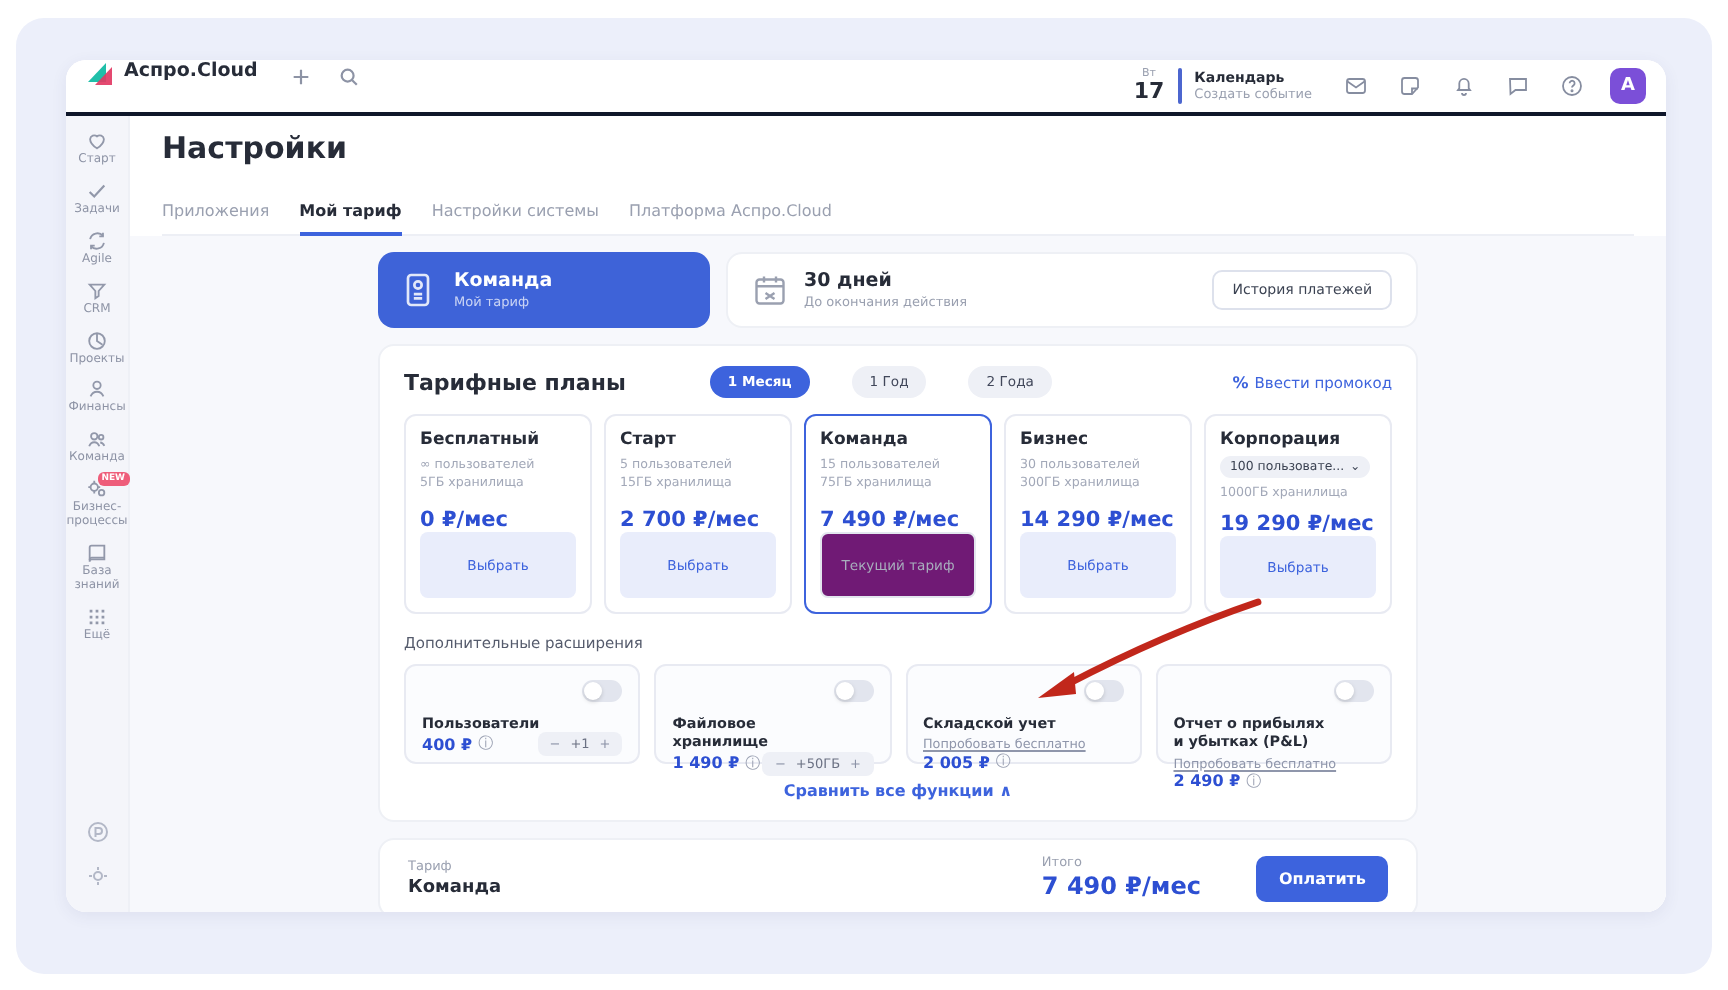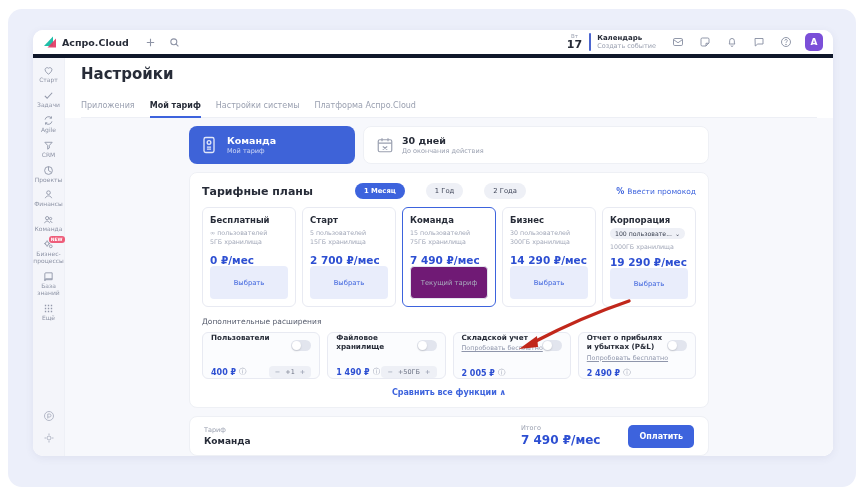--- a/index.html
+++ b/index.html
@@ -2,21 +2,21 @@
 <html><head>
 <meta charset="utf-8">
 <style>
   * { margin:0; padding:0; box-sizing:border-box; }
   html,body { width:864px; height:495px; background:#fff; font-family:"DejaVu Sans","Liberation Sans",sans-serif; }
   .stage { position:relative; width:864px; height:495px; background:#fff; overflow:hidden; }
   .window { position:absolute; left:8px; top:9px; right:8px; bottom:8px; background:#eceffa; border-radius:14px; }
   .app { position:absolute; left:33px; top:30px; width:800px; height:426px; background:#fff; border-radius:10px; box-shadow:0 2px 8px rgba(60,70,120,.08); display:flex; flex-direction:column; overflow:hidden; }
 
   
-  .app-header { height:28px; flex:0 0 28px; display:flex; align-items:center; padding:0 10px; border-bottom:4px solid #0f172a; background:#fff; }
+  .app-header { height:28px; flex:0 0 28px; display:flex; padding:0 10px; border-bottom:2px solid #0f172a; background:#fff; }
   .logo { width:14px; height:14px; margin-right:5px; }
   .brand { font-size:9.5px; font-weight:bold; color:#272c38; margin-right:14px; }
   .hbtn { width:16px; height:16px; display:flex; align-items:center; justify-content:center; color:#8d93a5; margin-right:8px; cursor:pointer; }
   .hbtn svg { width:11px; height:11px; }
   .header-right { margin-left:auto; display:flex; align-items:center; }
   .date-block { text-align:center; line-height:1; margin-right:7px; }
   .date-dow { font-size:5.5px; color:#9aa0b0; }
   .date-day { font-size:11px; font-weight:bold; color:#272c38; }
   .date-sep { width:2px; height:18px; background:#4c66cf; border-radius:1px; margin-right:6px; }
   .cal-block { line-height:1.25; margin-right:14px; }
@@ -75,21 +75,21 @@
   .plan-card.current { border:1.5px solid #3d63dd; }
   .plan-name { font-size:8.5px; font-weight:600; color:#272c38; }
   .plan-meta { font-size:6.3px; color:#a2a8b8; line-height:1.45; margin-top:3px; }
   .plan-select { display:inline-flex; align-items:center; gap:3px; background:#eef0f6; border-radius:8px; font-size:6.2px; color:#3b4252; padding:2px 5px; margin-top:3px; cursor:pointer; width:fit-content; }
   .plan-price { font-size:10.5px; font-weight:bold; color:#2d4fd2; margin-top:8px; }
   .plan-btn { margin-top:auto; height:34px; border:none; border-radius:4px; background:#e9edfb; color:#3d63dd; font-size:6.8px; cursor:pointer; font-family:inherit; }
   .plan-btn.current-btn { background:#701a75; border:1px solid #e3e6ee; color:#a8aebd; }
 
   .addons-title { font-size:7.5px; color:#555b6c; margin:10px 0 6px; }
   .addon-grid { display:flex; gap:7px; }
-  .addon-card { flex:1; position:relative; border:1px solid #e8eaf2; border-radius:6px; background:#fbfcfe; padding:0 8px; height:47px; display:flex; flex-direction:column; }
+  .addon-card { flex:1; position:relative; border:1px solid #e8eaf2; border-radius:6px; background:#fbfcfe; padding:24px 8px; height:47px; display:flex; flex-direction:column; }
   .addon-name { font-size:7.2px; font-weight:600; color:#272c38; line-height:1.3; padding-right:24px; }
   .toggle { position:absolute; top:7px; right:8px; width:20px; height:11px; border-radius:6px; background:#e2e5ee; cursor:pointer; }
   .toggle::after { content:""; position:absolute; top:1px; left:1px; width:9px; height:9px; border-radius:50%; background:#fff; box-shadow:0 1px 2px rgba(0,0,0,.15); }
   .try-link { font-size:6.4px; color:#8f96ab; text-decoration:underline; margin-top:2px; cursor:pointer; width:fit-content; }
   .addon-bottom { margin-top:auto; display:flex; align-items:center; }
   .addon-price { font-size:8px; font-weight:bold; color:#2d4fd2; }
   .info-ic { font-size:7.5px; color:#9aa0b2; margin-left:3px; }
   .stepper { margin-left:auto; display:flex; align-items:center; gap:5px; background:#eef0f6; border-radius:4px; padding:2px 6px; font-size:6.5px; color:#6b7183; }
   .step-btn { cursor:pointer; color:#8b92a6; }
   .compare { text-align:center; margin-top:9px; font-size:8px; color:#3d63dd; font-weight:600; cursor:pointer; }
@@ -292,20 +292,21 @@
                   <svg viewBox="0 0 24 24" fill="none" stroke="currentColor" stroke-width="1.6">
                       <rect x="3" y="5" width="18" height="16" rx="2"></rect>
                       <path d="M3 9.5h18M8 3v4M16 3v4"></path>
                       <path d="M9 14l6 4M15 14l-6 4"></path>
                     </svg>
                 </span>
                 <span>
                   <div class="days-num">30 дней</div>
                   <div class="days-sub">До окончания действия</div>
                 </span>
+                <button class="history-btn">История платежей</button>
               </div>
             </div>
 
             <div class="plans-card">
               <div class="plans-head">
                 <span class="plans-title">Тарифные планы</span>
                 <span class="period-group">
                   <span class="pill active">1 Месяц</span>
                   <span class="pill">1 Год</span>
                   <span class="pill">2 Года</span>

